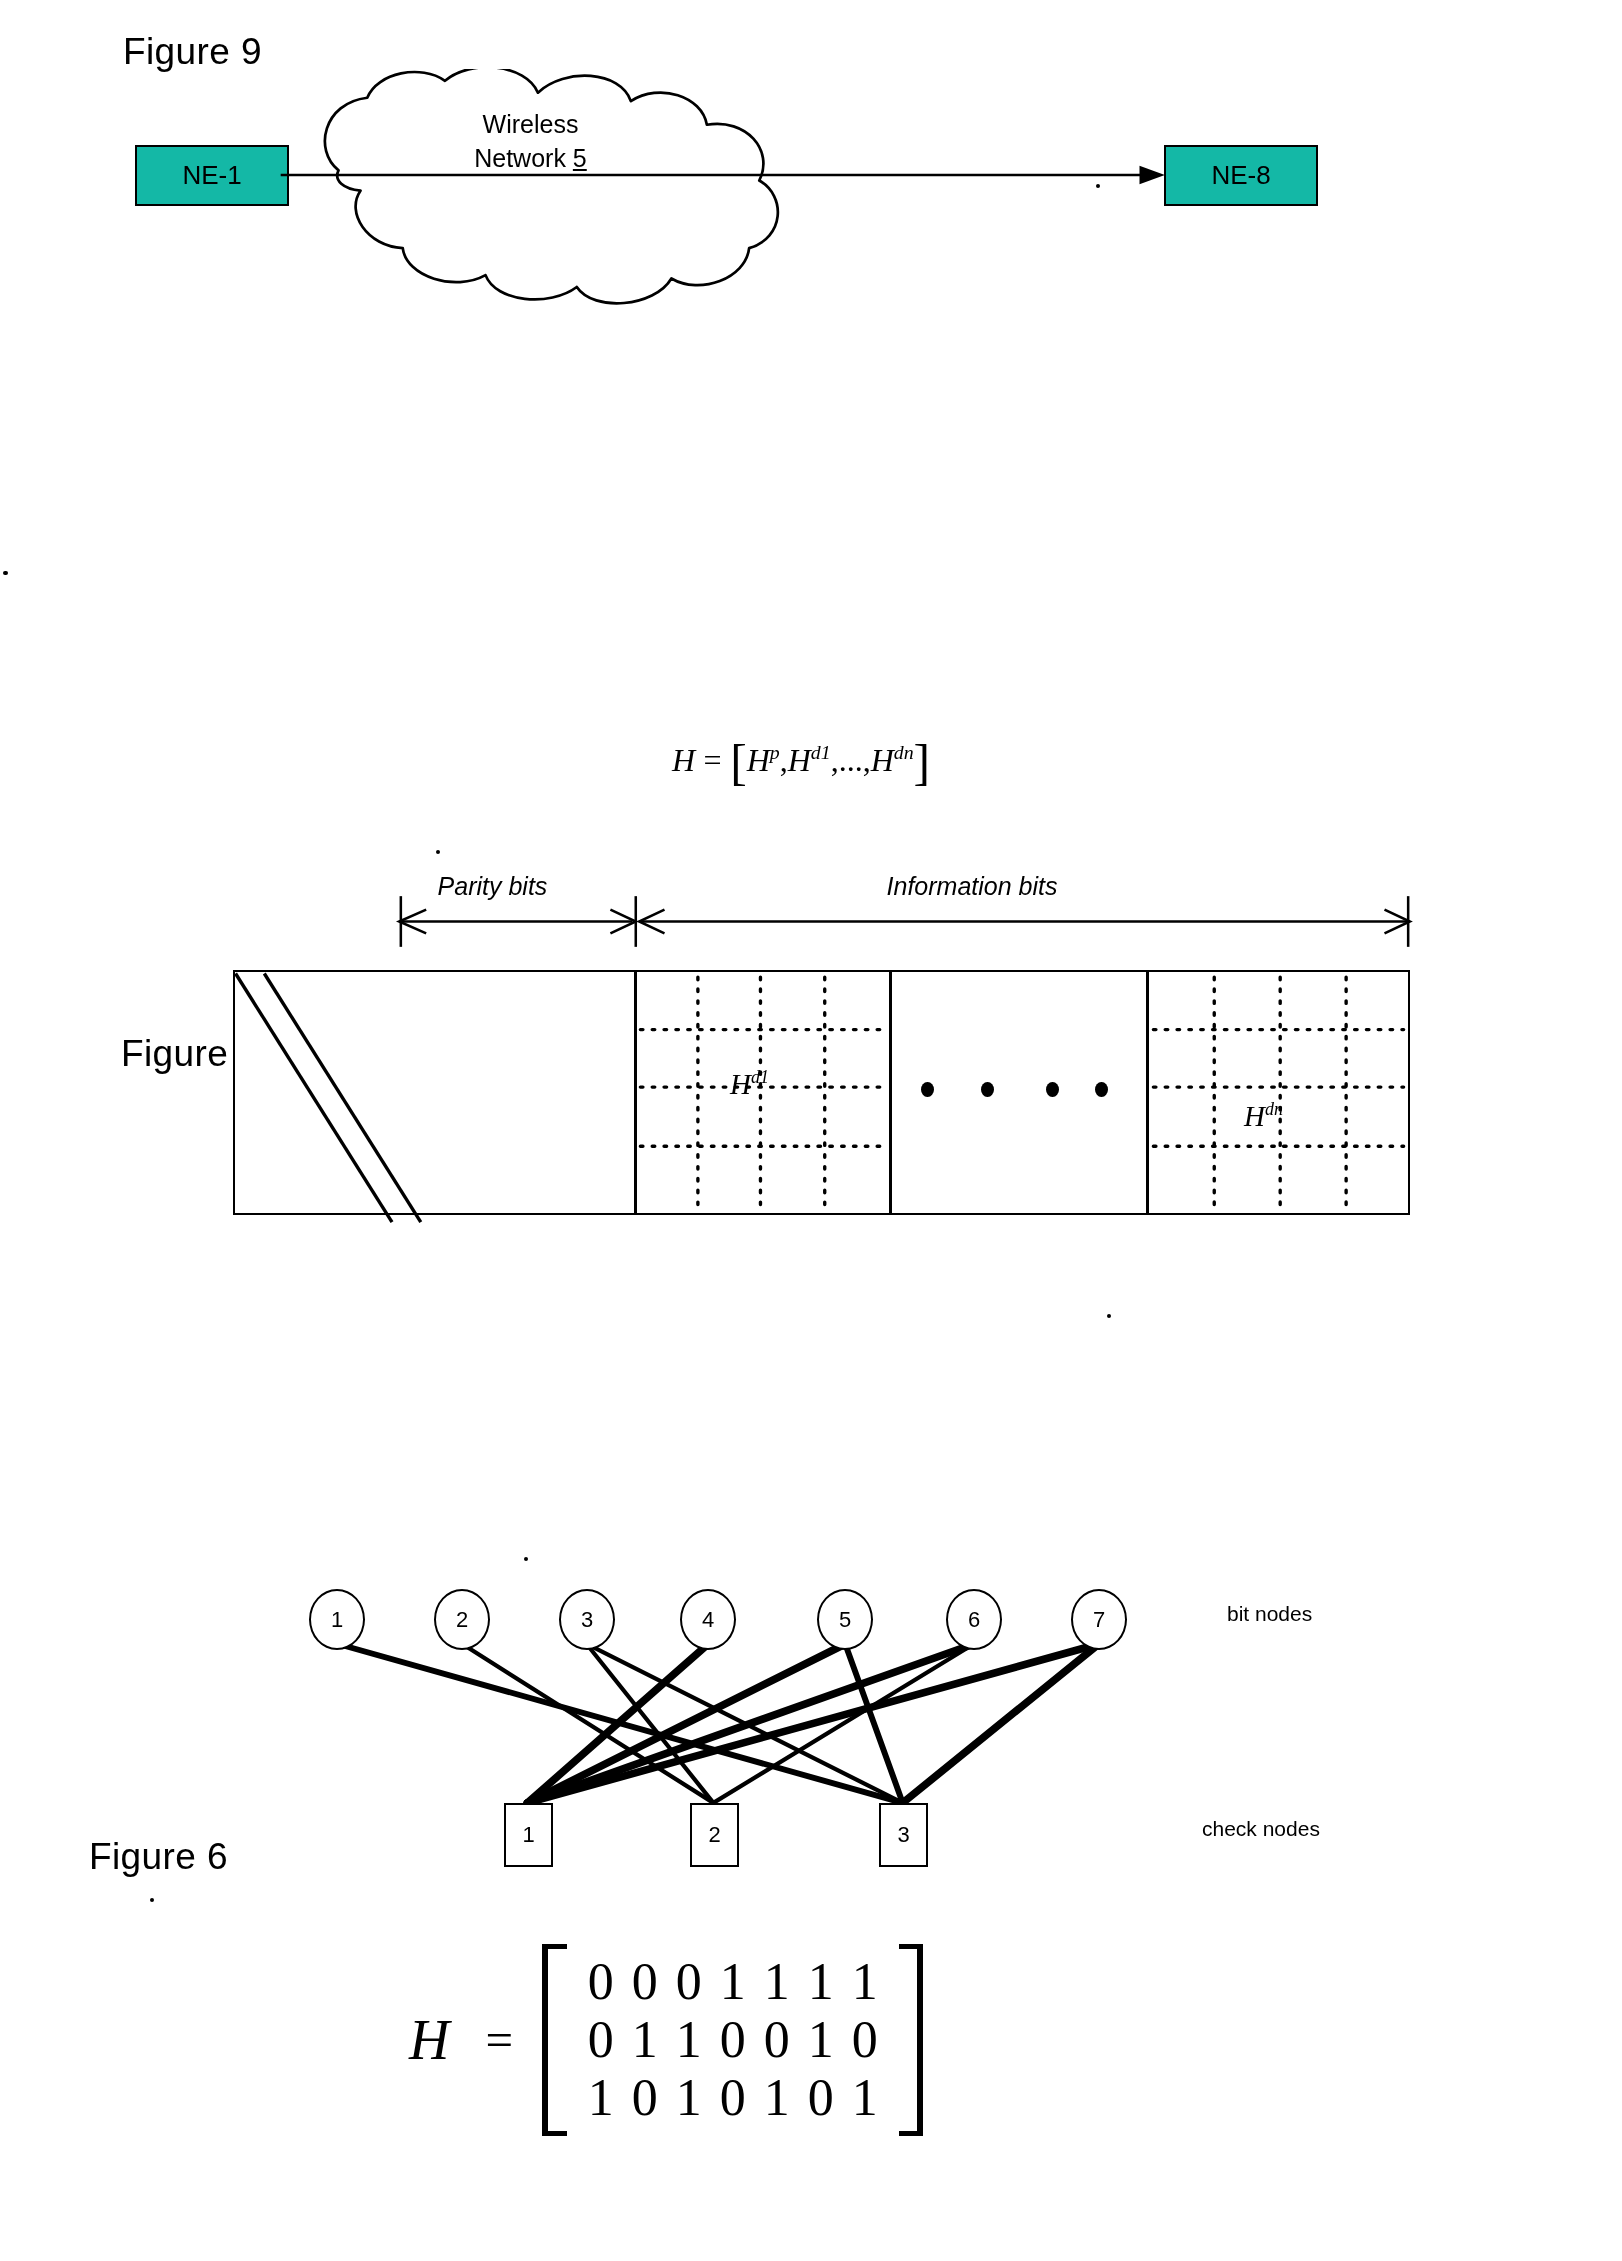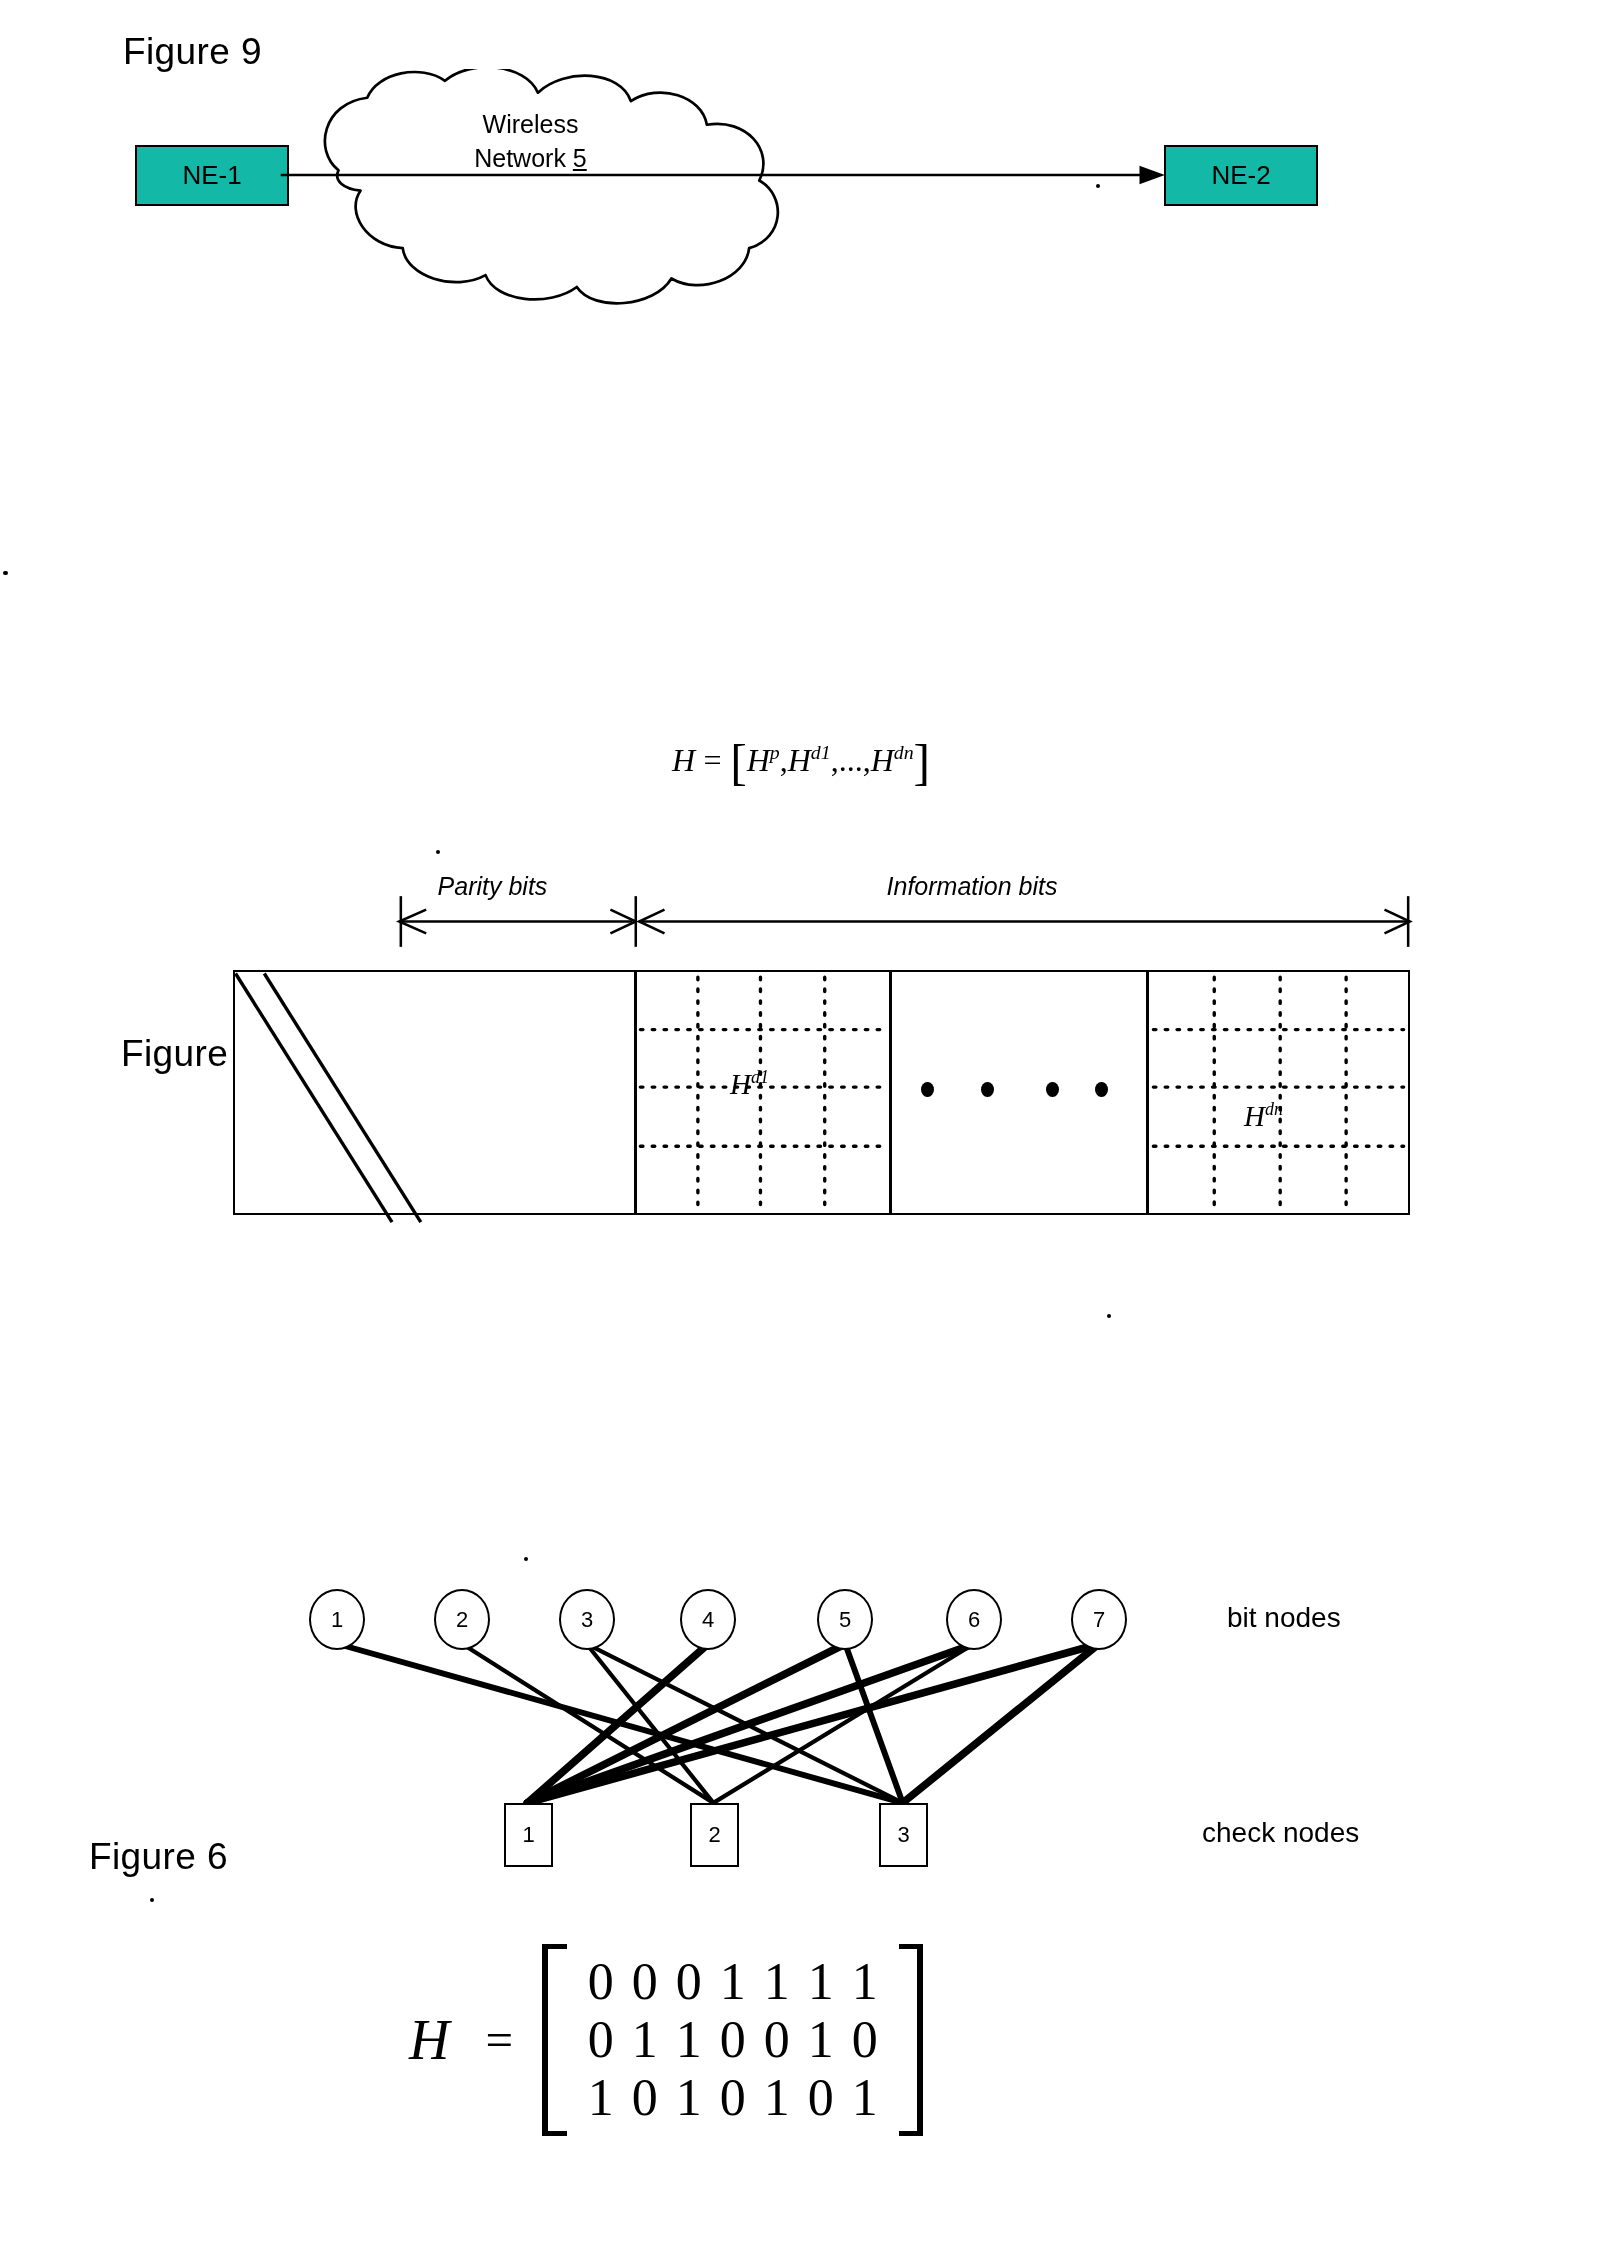--- a/index.html
+++ b/index.html
@@ -97,21 +97,21 @@
     border: 2.5px solid #000;
     background: #fff;
     display: flex;
     align-items: center;
     justify-content: center;
     font-family: "Liberation Sans", sans-serif;
     font-size: 22px;
     box-sizing: border-box;
   }
   .graph-side-label {
-    font-size: 28px;
+    font-size: 21px;
     font-family: "Liberation Sans", sans-serif;
     white-space: nowrap;
   }
 
   
   .hmat-wrap {
     display: flex;
     align-items: center;
     font-family: "Liberation Serif", serif;
   }
@@ -177,21 +177,21 @@
   <div class="cloud-label abs" style="left:429px; top:108px; width:203px;">
     <div>Wireless</div>
     <div><span>Network </span><u>5</u></div>
   </div>
 
   <div class="ne-box abs" style="left:135px; top:145px; width:150px; height:57px;">
     <span>NE-1</span>
   </div>
 
   <div class="ne-box abs" style="left:1164px; top:145px; width:150px; height:57px;">
-    <span>NE-2</span>
+    <span>NE-8</span>
   </div>
 
   <svg class="abs" style="left:279px; top:157px;" width="896" height="36" viewBox="0 0 1060 42">
     <line x1="2" y1="21" x2="1030" y2="21" stroke="#000" stroke-width="3"></line>
     <polygon points="1048,21 1018,10 1018,32" fill="#000"></polygon>
   </svg>
 
   <div class="speck abs" style="left:3.4px; top:571px; width:4.2px; height:4.2px;"></div>
   <div class="speck abs" style="left:1096px; top:184px; width:4.2px; height:4.2px;"></div>
   <div class="speck abs" style="left:436px; top:850px; width:4.2px; height:4.2px;"></div>

